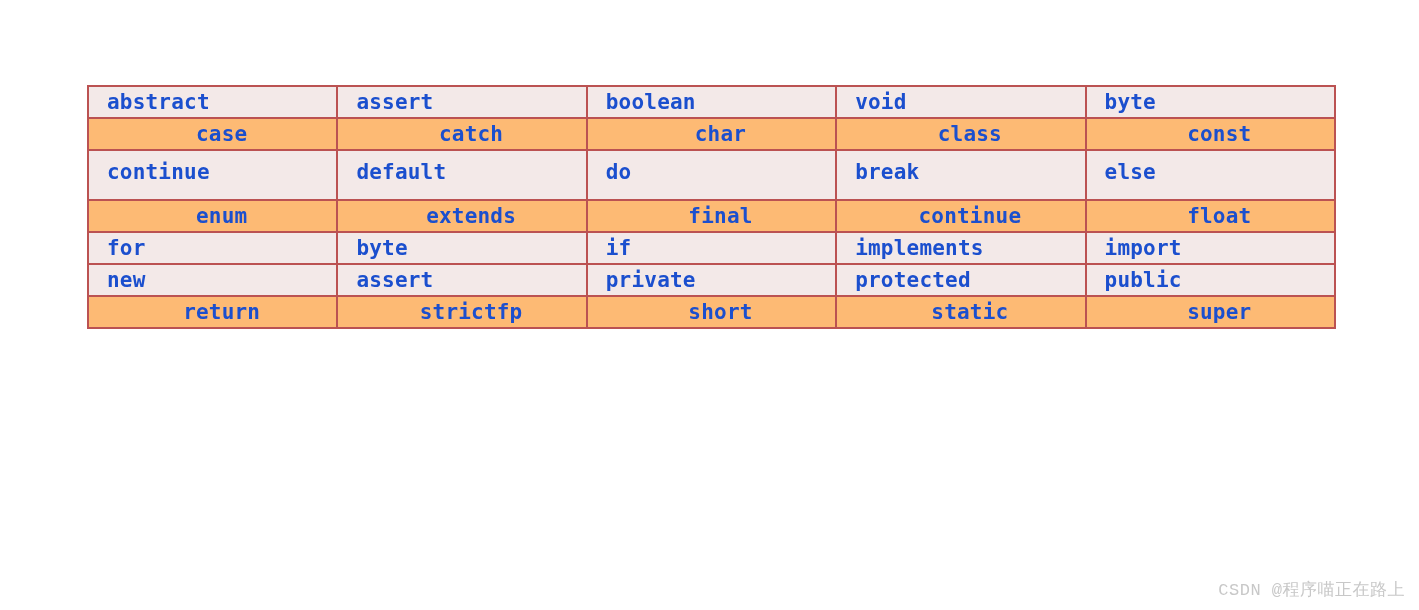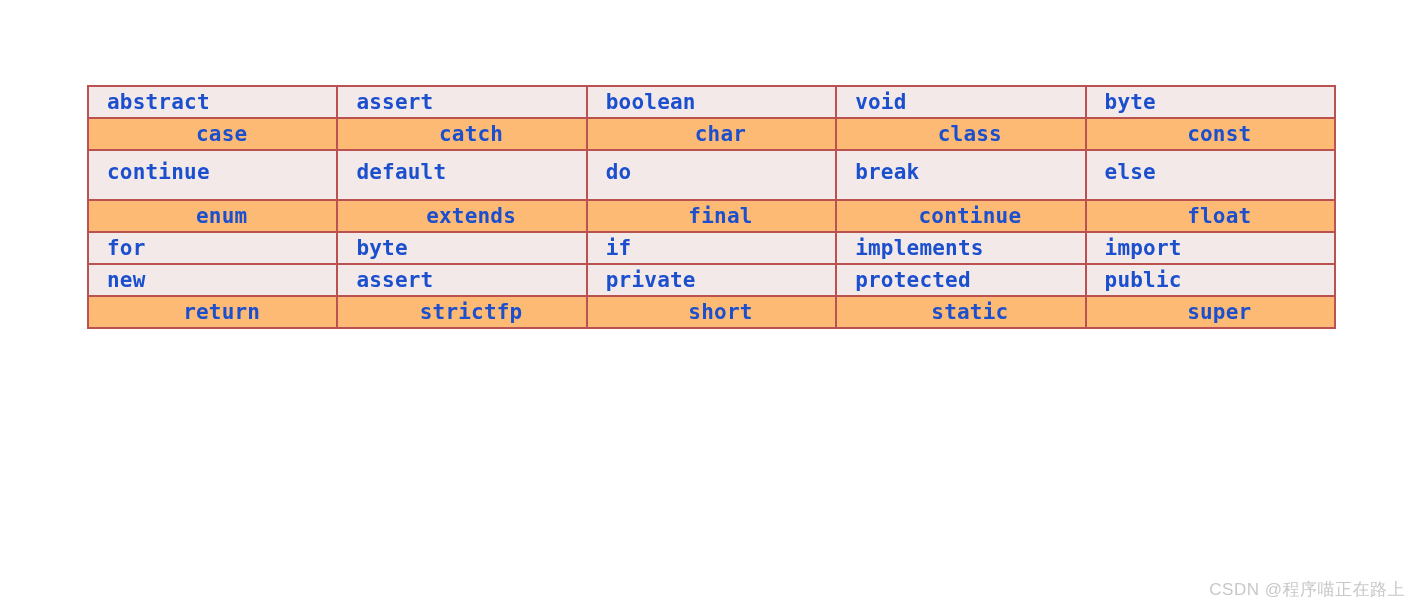--- a/index.html
+++ b/index.html
@@ -53,21 +53,21 @@
   table.keyword-table tr.row-tall td {
     height: 50px;
     vertical-align: middle;
     padding-bottom: 6px;
   }
 
   #watermark {
     position: absolute;
     right: 14px;
     bottom: 9px;
-    font-family: Liberation Sans, sans-serif;
+    font-family: Liberation Mono, monospace;
     font-size: 17px;
     color: #c8c8c8;
     white-space: nowrap;
     letter-spacing: 0.5px;
   }
 </style>
 </head>
 <body>
 
 <div id="keyword-table-wrap">

